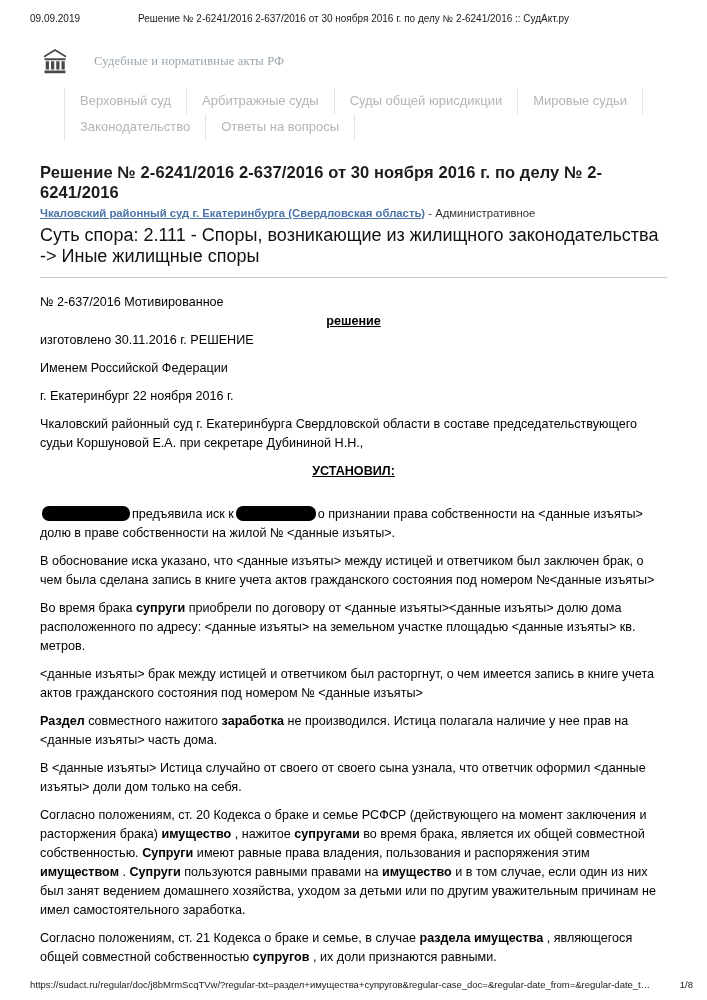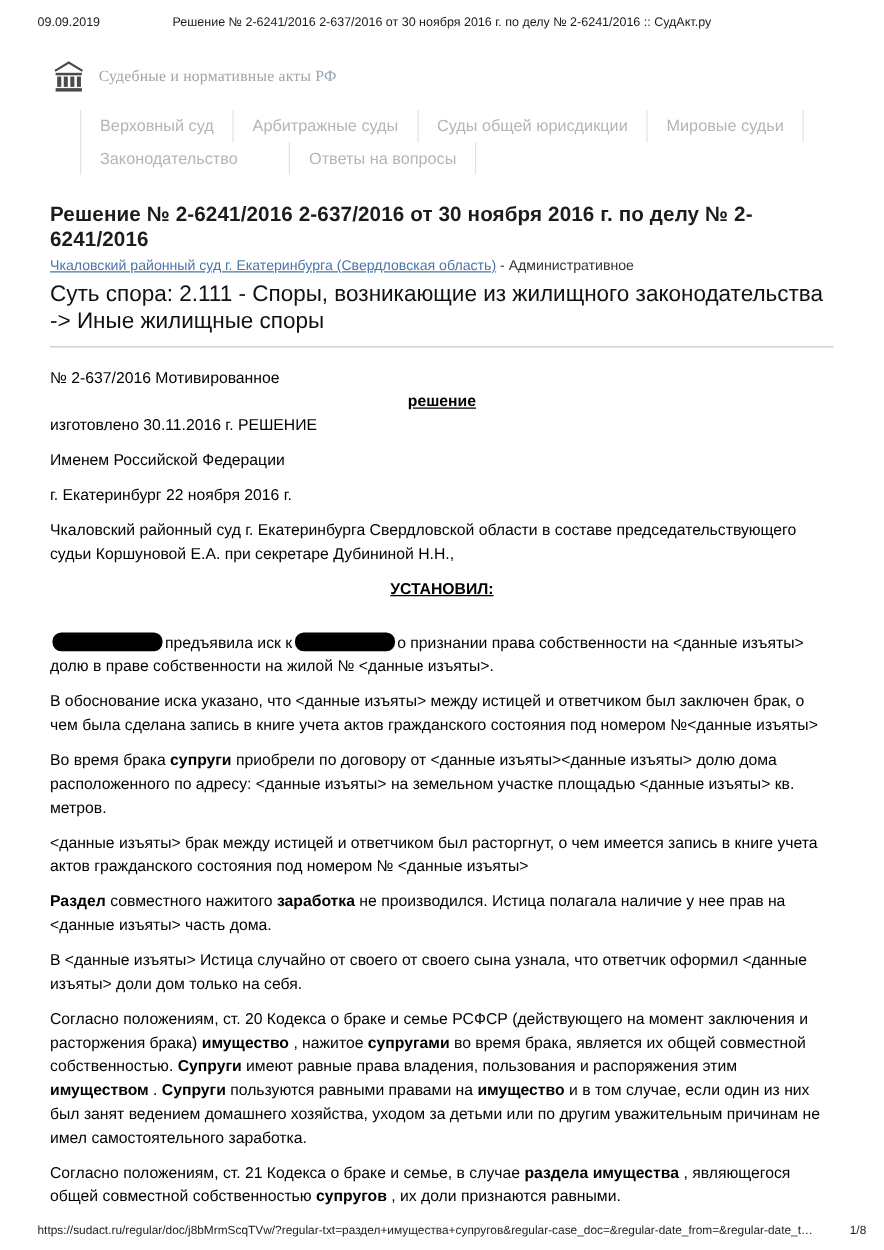--- a/index.html
+++ b/index.html
@@ -22,45 +22,45 @@
     position:absolute;bottom:10px;left:30px;right:14px;
     font-size:9.5px;color:#1a1a1a;
     display:flex;justify-content:space-between;align-items:baseline;
   }
   .print-footer .pf-url{white-space:nowrap;overflow:hidden;max-width:645px;text-align:center;}
   .print-footer .pf-page{margin-left:8px;}
 
   
   .logo-row{
     margin:46px 0 0 40px;
-    display:flex;align-items:center;gap:9px;
+    display:flex;align-items:center;gap:24px;
   }
   .logo-text{
     font-family:"Liberation Serif",serif;
     font-size:12.5px;color:#9aa5ad;letter-spacing:.2px;
   }
   nav{margin:12px 0 0 40px;padding-left:24px;}
   .nav-row{display:flex;}
-  .nav-row + .nav-row{margin-top:0;gap:26px;}
+  .nav-row + .nav-row{margin-top:0;}
   .nav-item{
     font-size:13px;color:#b5b5b5;
     line-height:26px;padding:0 15px;
     border-left:1px solid #e3e3e3;
     cursor:pointer;white-space:nowrap;
   }
   .nav-item:last-child{border-right:1px solid #e3e3e3;}
 
   
   .case-head{margin:22px 40px 0 40px;}
   .case-title{
     margin:0;font-size:16.5px;font-weight:bold;color:#1c1c1c;
     line-height:20px;letter-spacing:.1px;
   }
   .court-line{margin-top:5px;font-size:11.3px;color:#333;}
-  .court-link{color:#4a74a8;text-decoration:underline;cursor:pointer;}
+  .court-link{color:#4a74a8;text-decoration:underline;cursor:pointer;font-weight:bold;}
   .dispute-line{margin-top:6px;font-size:18px;color:#111;}
   .rule{border:none;border-top:1px solid #c9c9c9;margin:10px 40px 0 40px;}
 
   
   .doc{
     margin:15px 40px 0 40px;width:627px;
     font-size:12.6px;line-height:19px;color:#000;
   }
   .para{margin:0 0 9px 0;}
   .para.nogap{margin-bottom:0;}

